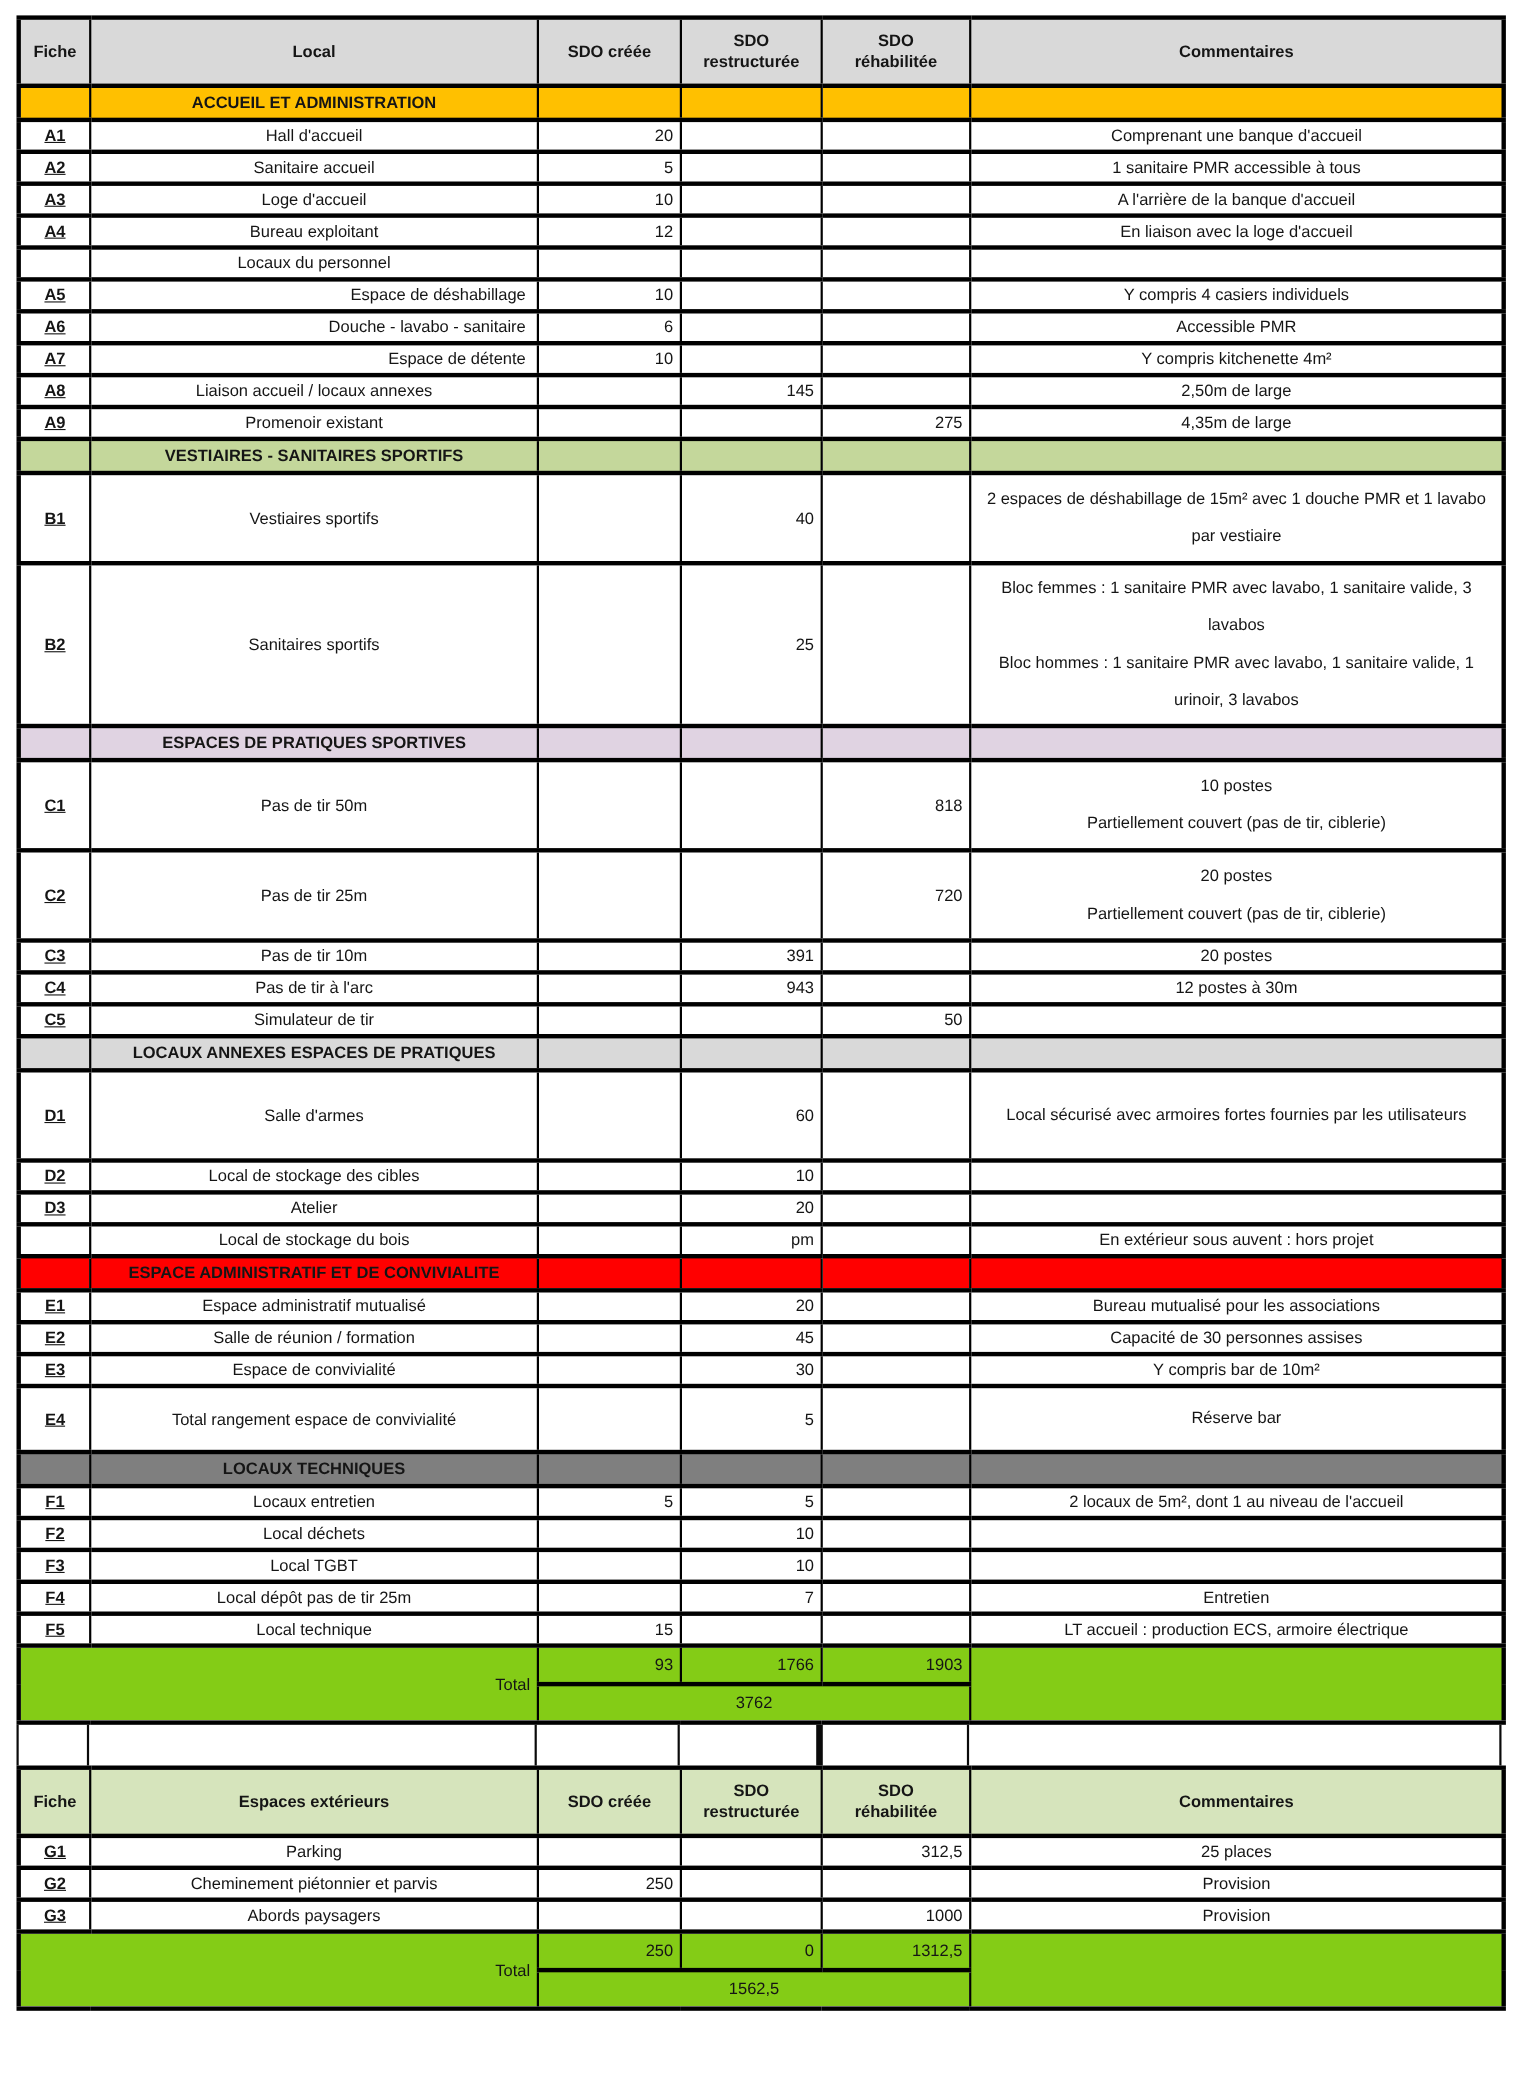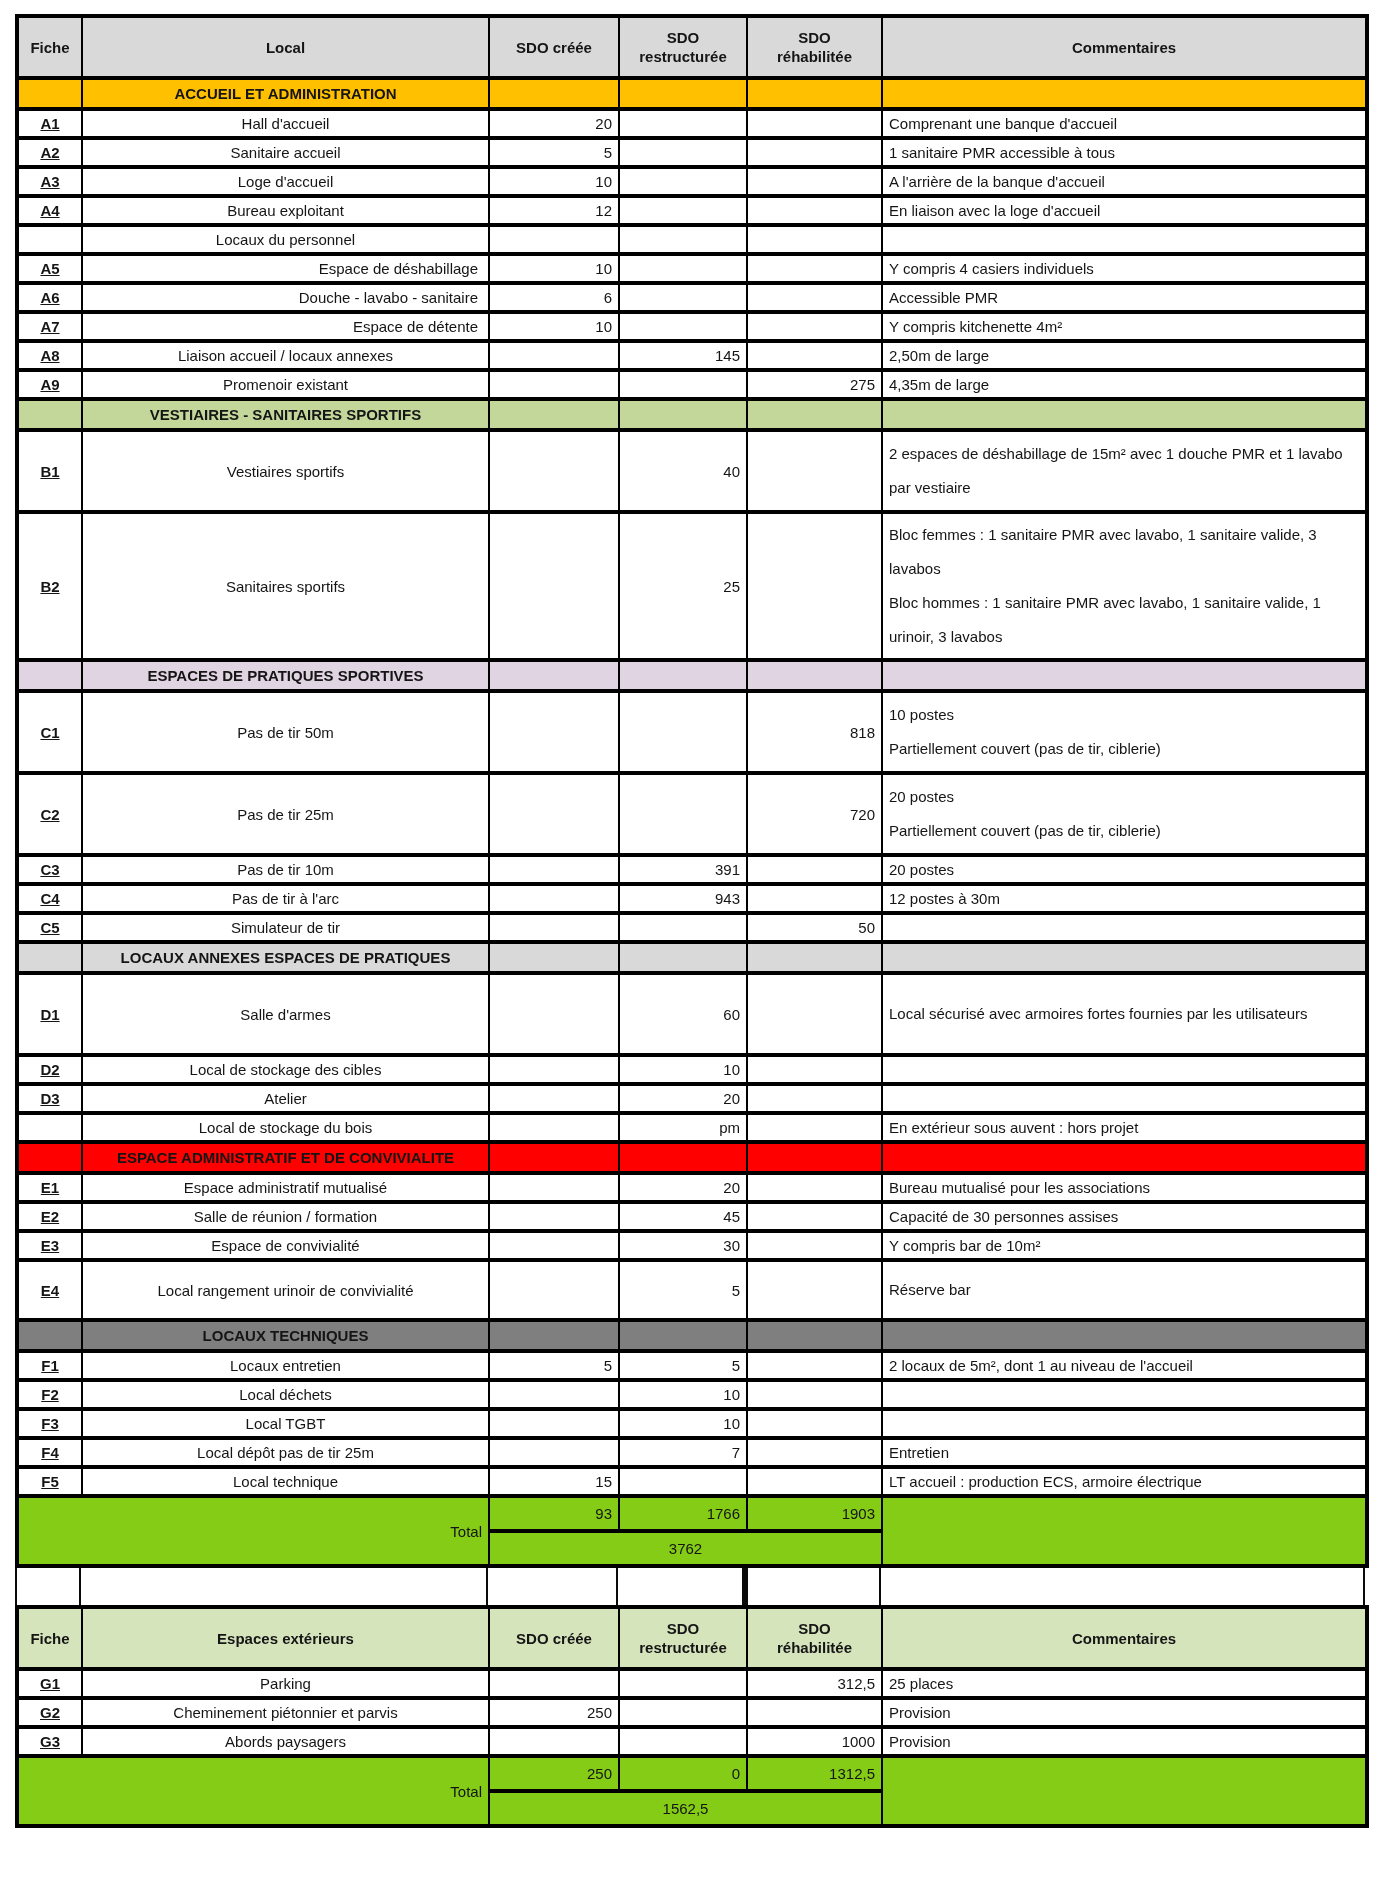--- a/index.html
+++ b/index.html
@@ -44,21 +44,21 @@
   .h-green td { background: #D6E4BC; }
   
   tr.data { height: 29px; }
   tr.section { height: 31px; }
   tr.section td.local { font-weight: bold; }
   td.fiche { text-align: center; padding: 1px 2px; }
   td.fiche.b { font-weight: bold; }
   td.local { text-align: center; }
   td.local.ra { text-align: right; padding-right: 10px; }
   td.num { text-align: right; padding: 1px 4px; }
-  td.com { text-align: left; white-space: pre-line; }
+  td.com { text-align: center; white-space: pre-line; }
   td.tk { border-left-width: 7px; }   
   tr.tall td.com { line-height: 34px; }
   
   tr.trow { height: 35px; }
   tr.trow td { background: #84cc16; font-weight: normal; }
   td.total-label { text-align: right; padding-right: 8px; }
   td.grand { text-align: center; }
   
   .gap {
     position: relative;
@@ -332,21 +332,21 @@
         <tr class="data">
           <td class="fiche b">E3</td>
           <td class="local">Espace de convivialité</td>
           <td class="num"></td>
           <td class="num">30</td>
           <td class="num tk"></td>
           <td class="com">Y compris bar de 10m²</td>
         </tr>
         <tr class="data tall" style="height: 60px;">
           <td class="fiche b">E4</td>
-          <td class="local">Local rangement urinoir de convivialité</td>
+          <td class="local">Total rangement espace de convivialité</td>
           <td class="num"></td>
           <td class="num">5</td>
           <td class="num tk"></td>
           <td class="com">Réserve bar</td>
         </tr>
         <tr class="section" style="background: rgb(127, 127, 127);">
           <td class="fiche"></td>
           <td class="local">LOCAUX TECHNIQUES</td>
           <td class="num"></td>
           <td class="num"></td>

